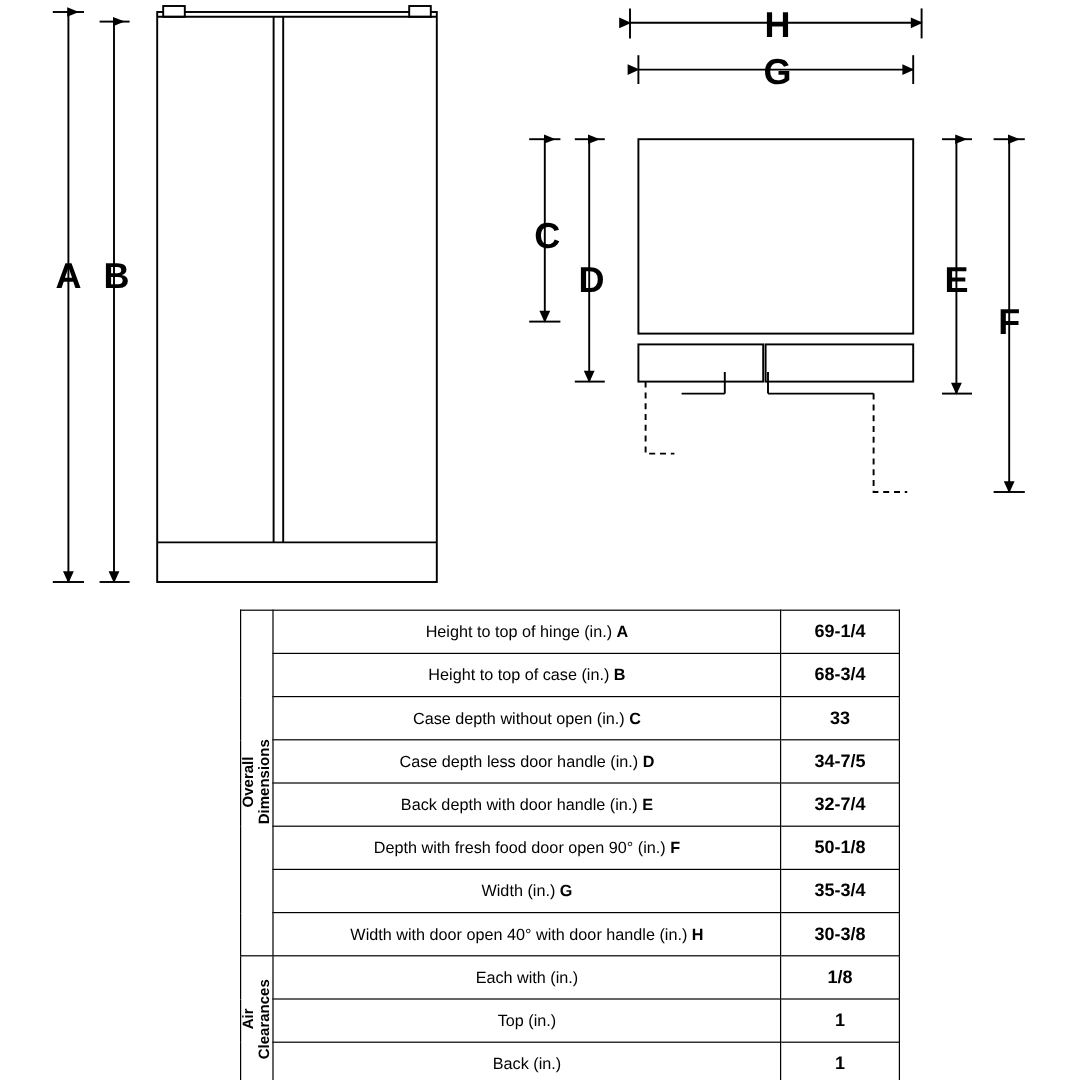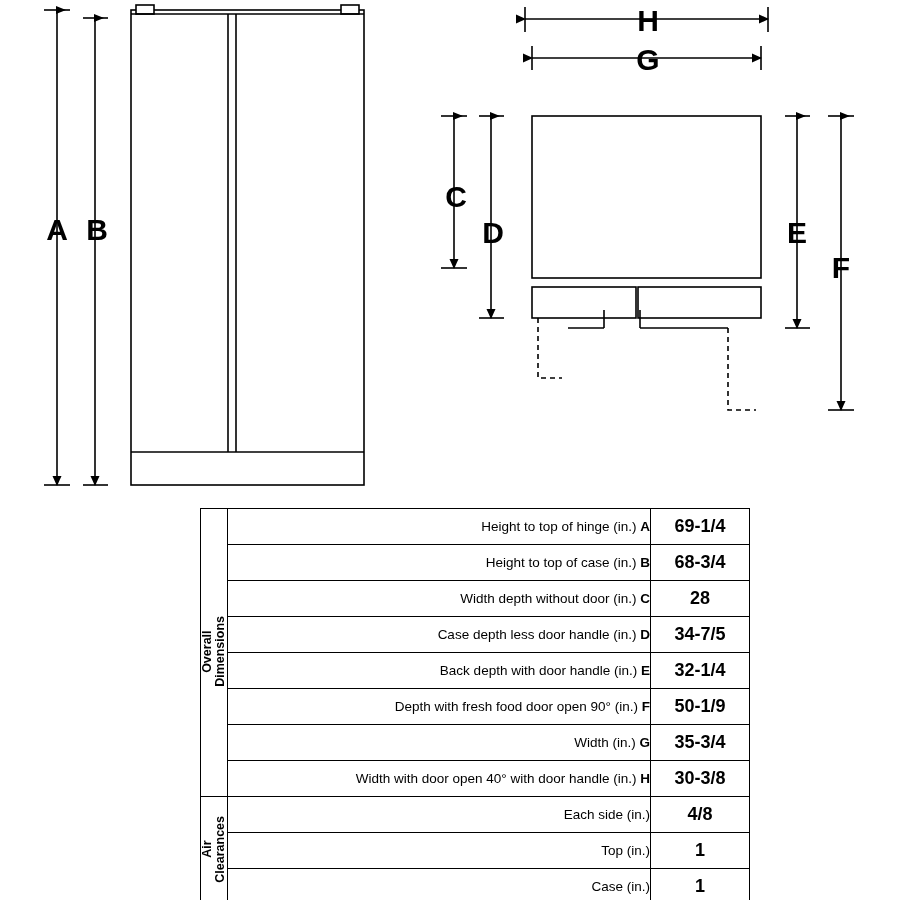--- a/index.html
+++ b/index.html
@@ -63,29 +63,29 @@
   td.grp .rot {
     writing-mode: vertical-rl;
     transform: rotate(180deg);
     display: inline-block;
     line-height: 1.05;
     text-align: center;
     white-space: pre-line;
   }
   td.desc {
     padding-left: 12px;
-    text-align: right;
+    text-align: center;
     white-space: nowrap;
   }
   td.desc b { font-weight: bold; }
   td.val {
     width: 98px;
     text-align: center;
     font-weight: bold;
-    font-size: 18px;
+    font-size: 15px;
   }
 </style>
 </head>
 <body>
 
 <div id="diagram-root">
 
   <svg class="figure" viewBox="0 0 900 900">
     <defs>
       <marker id="arrUp" markerWidth="10" markerHeight="10" refX="5" refY="9" orient="auto" markerUnits="userSpaceOnUse">
@@ -196,54 +196,54 @@
         <td class="grp" rowspan="8"><span class="rot">Overall
 Dimensions</span></td>
         <td class="desc"><span>Height to top of hinge (in.) </span><b>A</b></td>
         <td class="val">69-1/4</td>
       </tr>
       <tr>
         <td class="desc"><span>Height to top of case (in.) </span><b>B</b></td>
         <td class="val">68-3/4</td>
       </tr>
       <tr>
-        <td class="desc"><span>Width depth without door (in.) </span><b>C</b></td>
-        <td class="val">28</td>
+        <td class="desc"><span>Case depth without open (in.) </span><b>C</b></td>
+        <td class="val">33</td>
       </tr>
       <tr>
         <td class="desc"><span>Case depth less door handle (in.) </span><b>D</b></td>
         <td class="val">34-7/5</td>
       </tr>
       <tr>
         <td class="desc"><span>Back depth with door handle (in.) </span><b>E</b></td>
-        <td class="val">32-1/4</td>
+        <td class="val">32-7/4</td>
       </tr>
       <tr>
         <td class="desc"><span>Depth with fresh food door open 90° (in.) </span><b>F</b></td>
-        <td class="val">50-1/9</td>
+        <td class="val">50-1/8</td>
       </tr>
       <tr>
         <td class="desc"><span>Width (in.) </span><b>G</b></td>
         <td class="val">35-3/4</td>
       </tr>
       <tr>
         <td class="desc"><span>Width with door open 40° with door handle (in.) </span><b>H</b></td>
         <td class="val">30-3/8</td>
       </tr>
 
       <tr>
         <td class="grp" rowspan="3"><span class="rot">Air
 Clearances</span></td>
-        <td class="desc"><span>Each side (in.)</span></td>
-        <td class="val">4/8</td>
+        <td class="desc"><span>Each with (in.)</span></td>
+        <td class="val">1/8</td>
       </tr>
       <tr>
         <td class="desc"><span>Top (in.)</span></td>
         <td class="val">1</td>
       </tr>
       <tr>
-        <td class="desc"><span>Case (in.)</span></td>
+        <td class="desc"><span>Back (in.)</span></td>
         <td class="val">1</td>
       </tr>
     </tbody>
   </table>
 
 </div>
 
 </body></html>

